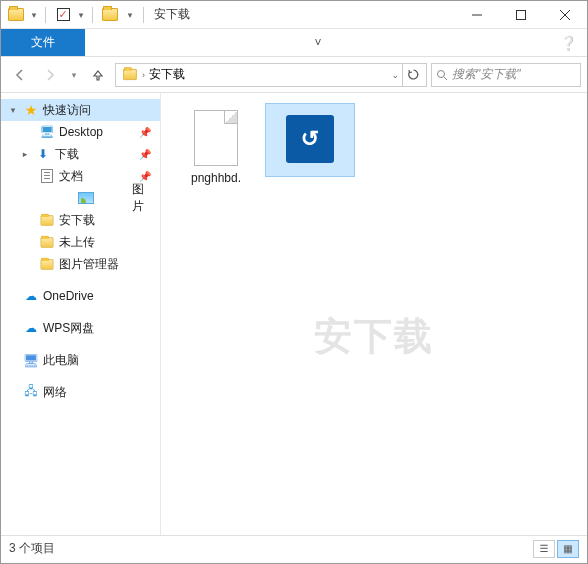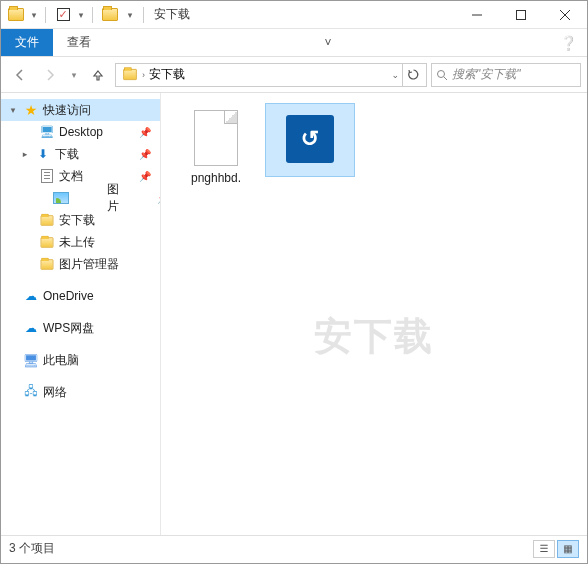--- a/index.html
+++ b/index.html
@@ -9,21 +9,21 @@
 .qat { display: flex; align-items: center; gap: 2px; padding: 0 4px; }
 .qat-item { width: 22px; height: 22px; display: flex; align-items: center; justify-content: center; }
 .folder-mini { width: 16px; height: 13px; background: linear-gradient(#ffe9a6, #f5c946); border: 1px solid #daa520; border-radius: 1px; position: relative; }
 .folder-mini::before { content: ""; position: absolute; top: -3px; left: 0; width: 7px; height: 3px; background: #f5c946; border: 1px solid #daa520; border-bottom: none; border-radius: 1px 1px 0 0; }
 .title-sep { width: 1px; height: 16px; background: #ccc; margin: 0 4px; }
 .title-text { font-size: 12px; color: #333; margin-left: 4px; }
 .win-controls { margin-left: auto; display: flex; }
 .win-btn { width: 44px; height: 28px; display: flex; align-items: center; justify-content: center; color: #333; }
 
 .ribbon-tabs { height: 28px; display: flex; align-items: stretch; border-bottom: 1px solid #e0e0e0; }
-.tab { padding: 0 14px; display: flex; align-items: center; font-size: 12px; color: #444; }
+.tab { padding: 0 30px; display: flex; align-items: center; font-size: 12px; color: #444; }
 .tab-file { background: #1979ca; color: #fff; }
 .help-icon { margin-left: auto; width: 36px; display: flex; align-items: center; justify-content: center; color: #1979ca; font-size: 14px; }
 .expand-icon { width: 26px; display: flex; align-items: center; justify-content: center; color: #555; }
 
 .navbar { height: 36px; display: flex; align-items: center; padding: 4px 6px; gap: 4px; border-bottom: 1px solid #e0e0e0; }
 .nav-btn { width: 26px; height: 26px; display: flex; align-items: center; justify-content: center; color: #999; border-radius: 2px; }
 .nav-btn.enabled { color: #555; }
 .addr-bar { flex: 1; height: 24px; border: 1px solid #ccc; display: flex; align-items: center; padding: 0 2px; }
 .addr-seg { padding: 0 4px; display: flex; align-items: center; gap: 3px; }
 .addr-chev { color: #666; font-size: 9px; }
@@ -115,21 +115,20 @@
         <svg width="10" height="10">
           <line x1="0" y1="0" x2="10" y2="10" stroke="currentColor" stroke-width="1"></line>
           <line x1="10" y1="0" x2="0" y2="10" stroke="currentColor" stroke-width="1"></line>
         </svg>
       </div>
   </div>
 </div>
 
 <div class="ribbon-tabs">
   <div class="tab tab-file">文件</div>
-  <div class="tab">查看</div>
   <div class="expand-icon" style="margin-left:auto;">˅</div>
   <div class="help-icon">❔</div>
 </div>
 
 <div class="navbar">
   <div class="nav-btn">
       <svg width="14" height="14">
         <path d="M9 2 L4 7 L9 12" fill="none" stroke="#888" stroke-width="1.5"></path>
       </svg>
     </div>
@@ -190,21 +189,21 @@
         <span class="pin">📌</span>
     </div>
     <div class="tree-item" style="padding-left:22px;">
       <span class="blank-arrow"></span>
         <span class="tree-icon">
           <span class="doc-icon"></span>
         </span>
       <span>文档</span>
         <span class="pin">📌</span>
     </div>
-    <div class="tree-item" style="padding-left:14px;gap:38px;">
+    <div class="tree-item" style="padding-left:39px;gap:38px;">
       <span class="blank-arrow"></span>
         <span class="tree-icon">
           <span class="pic-icon"></span>
         </span>
       <span>图片</span>
         <span class="pin">📌</span>
     </div>
     <div class="tree-item" style="padding-left:22px;">
       <span class="blank-arrow"></span>
         <span class="tree-icon">

